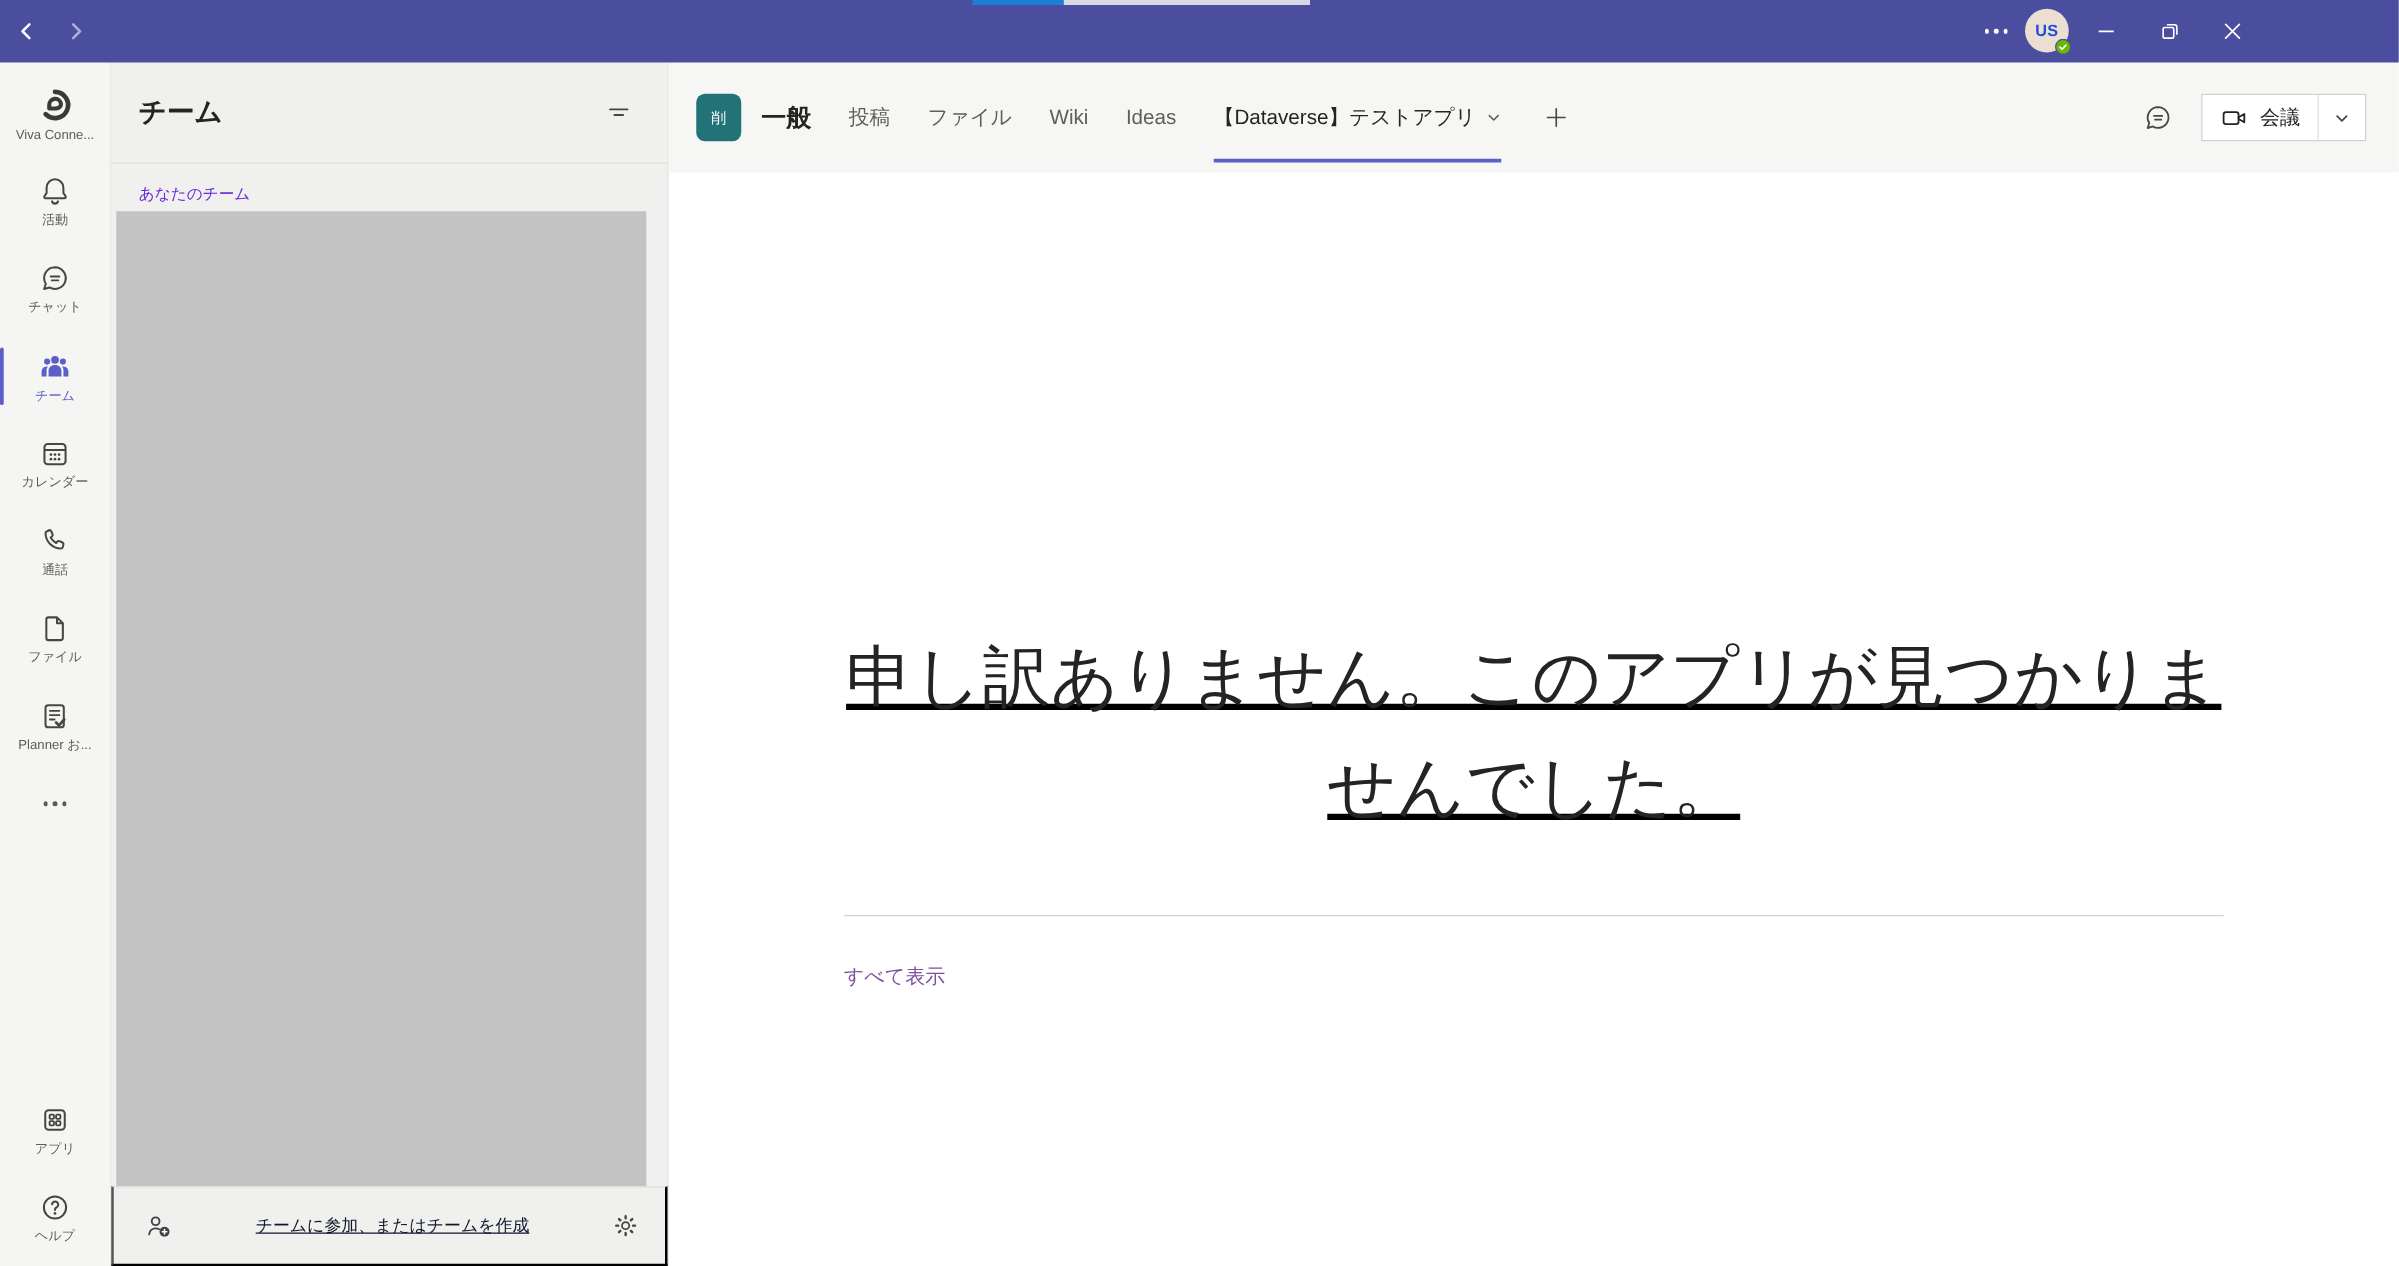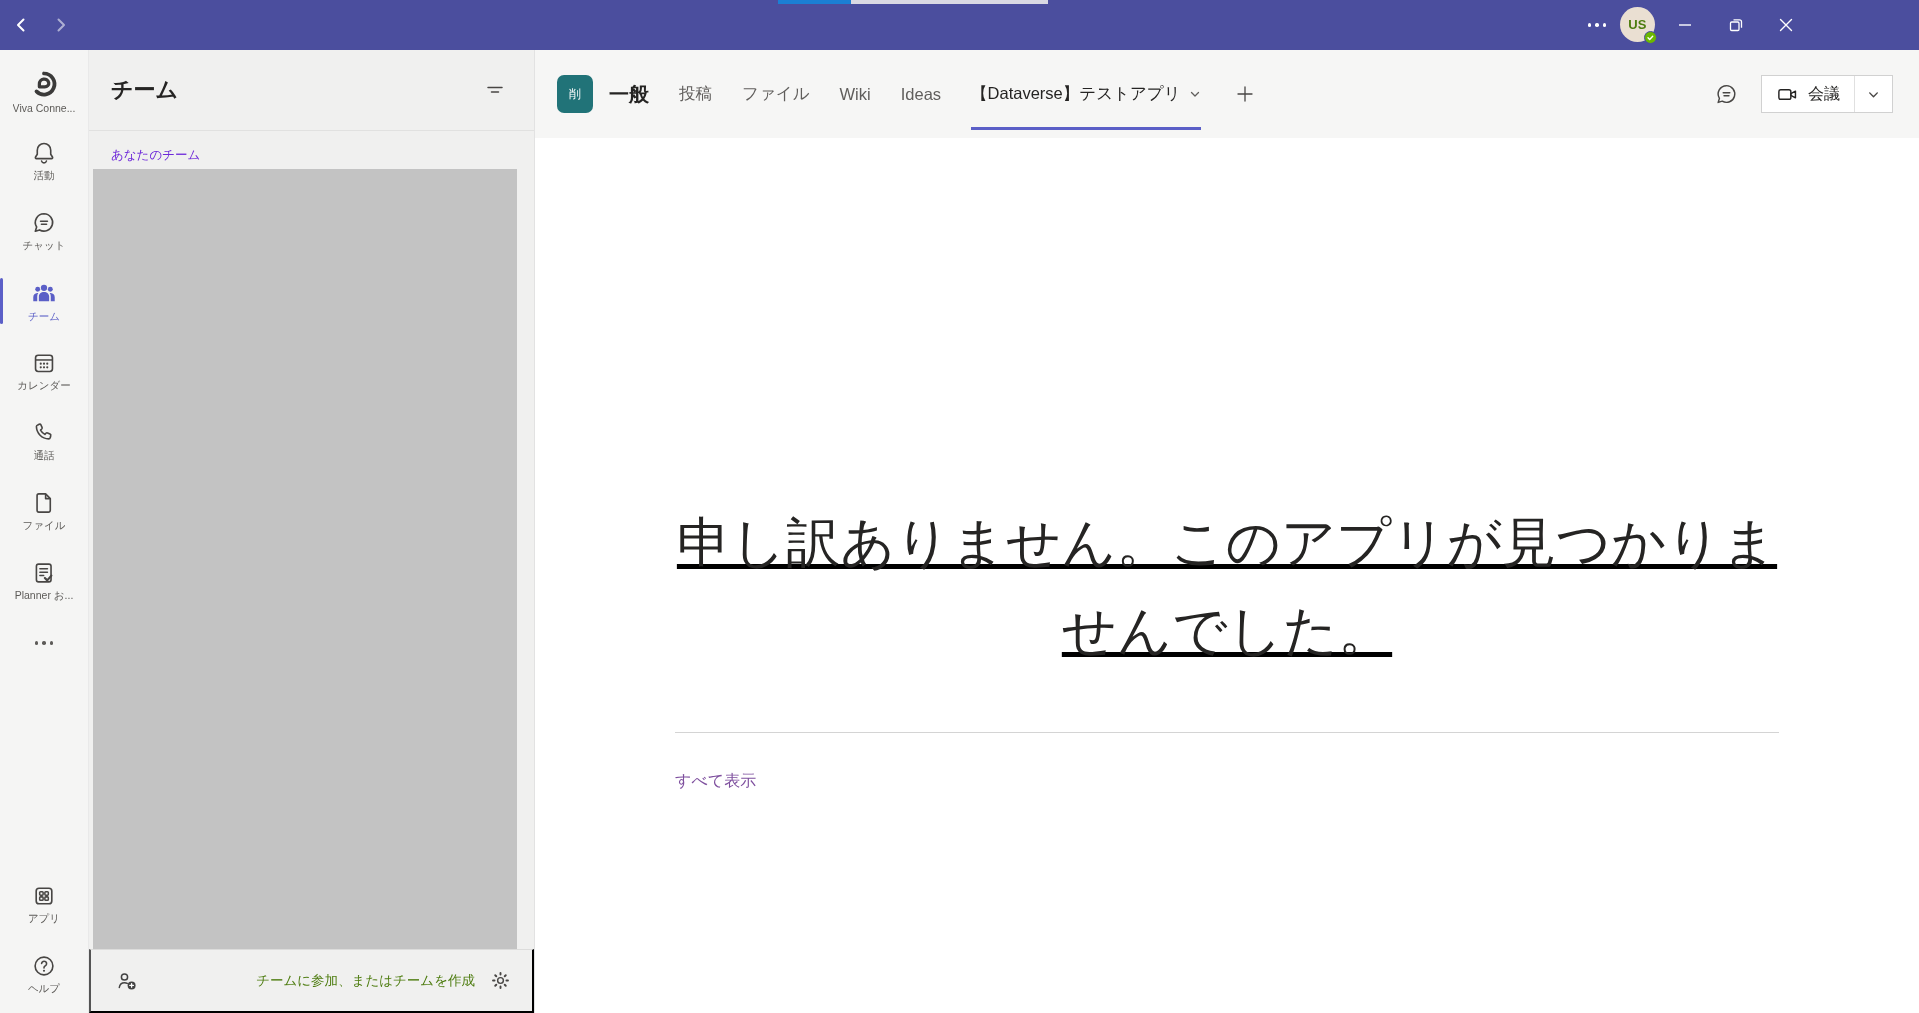--- a/index.html
+++ b/index.html
@@ -19,21 +19,21 @@
     background:var(--search-bg,#D8D9E5); border-radius:4px; display:flex; align-items:center;
     padding:0 12px; gap:8px; }
   .searchbox input { flex:1; background:transparent; border:none; outline:none;
     font-size:14.5px; color:#3a3a44; font-family:inherit; }
   .searchbox input::placeholder { color:#55545e; opacity:1; }
   .more-btn { position:absolute; left:1582px; top:18px; width:30px; height:14px;
     background:none; border:none; display:flex; align-items:center; gap:4px; cursor:pointer; justify-content:center;}
   .more-btn .dot { width:3.5px; height:3.5px; border-radius:50%; background:#fff; }
   .avatar { position:absolute; left:1620px; top:7px; width:35px; height:35px; border-radius:50%;
     background:var(--avatar-bg,#EADFD2); display:flex; align-items:center; justify-content:center; cursor:pointer; }
-  .avatar .initials { font-size:13px; font-weight:bold; color:#4d7c0f; letter-spacing:.3px; }
+  .avatar .initials { font-size:13px; font-weight:bold; color:#1d4ed8; letter-spacing:.3px; }
   .presence { position:absolute; right:-2px; bottom:-2px; }
   .winbtn { position:absolute; top:0; width:40px; height:50px; background:none; border:none;
     display:flex; align-items:center; justify-content:center; cursor:pointer; }
   .win-min { left:1665px; } .win-max { left:1716px; } .win-close { left:1766px; }
 
   
   .app { position:absolute; top:50px; left:0; width:1919px; height:963px; display:flex; }
 
   
   .rail { width:88px; background:#F5F5F4; display:flex; flex-direction:column;
@@ -57,21 +57,21 @@
     border-right:1px solid #E2E2E2; display:flex; flex-direction:column; }
   .panel-header { height:81px; flex:none; display:flex; align-items:center;
     justify-content:space-between; padding:0 24px 0 22px; border-bottom:1px solid #E1E1E0; }
   .panel-title { font-size:22px; font-weight:bold; color:#252423; }
   .icon-btn { background:none; border:none; cursor:pointer; display:flex;
     align-items:center; justify-content:center; padding:4px; color:#484644; }
   .panel-section-label { margin:16px 0 5px 22px; font-size:12.5px; color:#6d28d9; }
   .panel-block { flex:1; margin:0 17px 0 4px; background:var(--redacted-block,#C3C3C3); }
   .panel-footer { height:64px; flex:none; border-top:1px solid #DCDCDB; display:flex;
     align-items:center; gap:14px; padding:0 20px 0 24px; background:none; cursor:pointer; }
-  .panel-footer-label { flex:1; text-align:right; font-size:13.5px; color:#4d7c0f; }
+  .panel-footer-label { flex:1; text-align:center; font-size:13.5px; color:#0f172a;text-decoration:underline; }
 
   
   .main { flex:1; background:#fff; display:flex; flex-direction:column; }
   .channel-header { height:88px; flex:none; background:#F6F6F5; display:flex;
     align-items:center; padding:0 26px 0 22px; }
   .team-avatar { width:36px; height:38px; border-radius:7px; background:var(--team-avatar-bg,#217378);
     color:#fff; font-size:12px; display:flex; align-items:center; justify-content:center; flex:none; }
   .channel-name { margin-left:16px; font-size:20px; font-weight:bold; color:#252423; white-space:nowrap; }
   .tabs { margin-left:30px; display:flex; align-items:center; gap:30px; height:100%; }
   .tab { background:none; border:none; cursor:pointer; font-family:inherit; font-size:16.5px;

